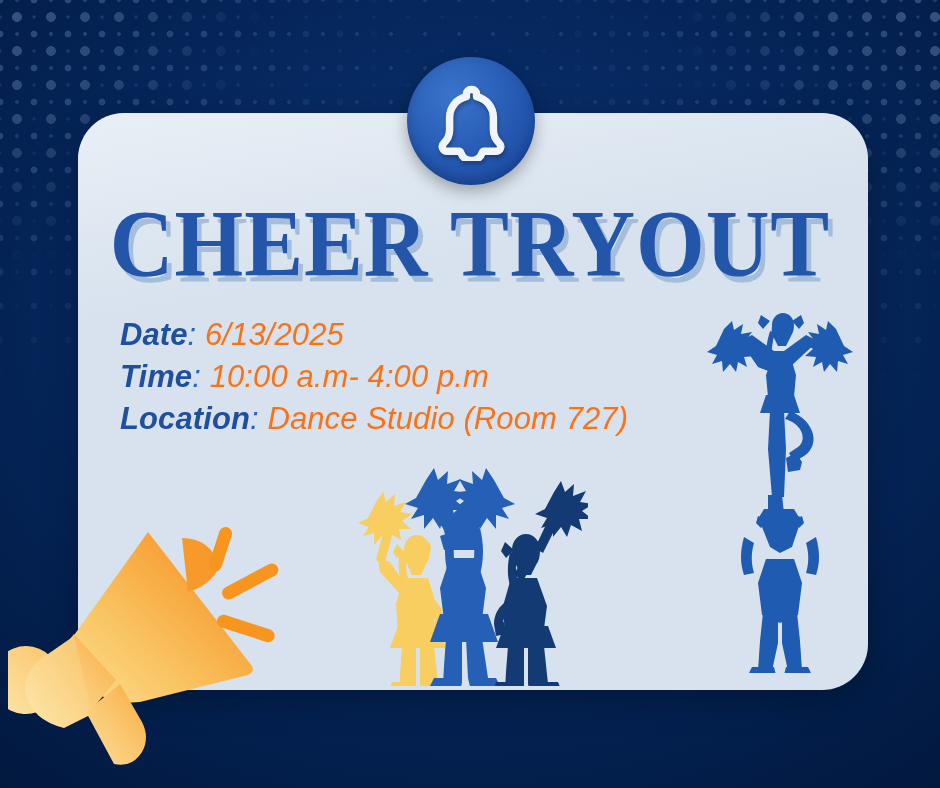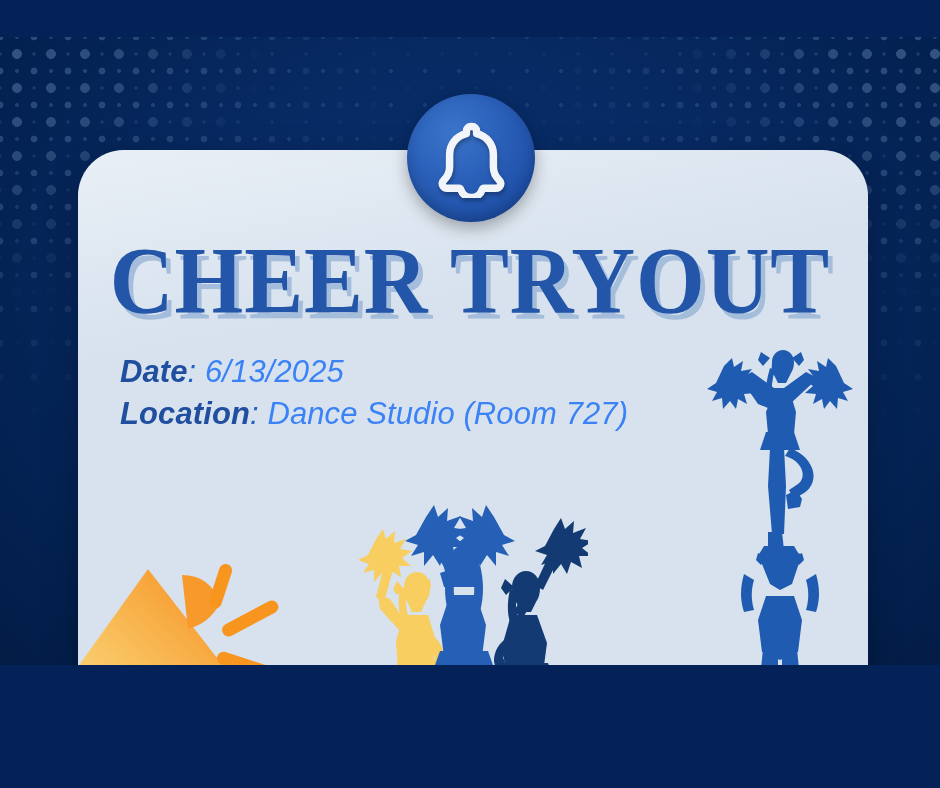--- a/index.html
+++ b/index.html
@@ -6,23 +6,22 @@
   html, body {
     width:940px; height:788px;
     overflow:hidden;
     font-family:"Liberation Sans", sans-serif;
   }
   body { position:relative; background:#042257; }
 
   
   #poster {
     position:absolute; inset:0;
-    width:940px; height:628px;
+    width:940px; height:788px;
     overflow:hidden;
-    margin-top:37px;
   }
   .bg-base {
     position:absolute; inset:0;
     background:
       radial-gradient(ellipse 760px 620px at 50% 38%, #0a2f6d 0%, #072a63 36%, #03204f 72%, #02193f 100%);
   }
   
   .halftone {
     position:absolute; inset:0;
     pointer-events:none;
@@ -130,21 +129,21 @@
     color:#2166c4;
     font-style:italic;
     white-space:nowrap;
     letter-spacing:.1px;
   }
   .detail-label {
     font-weight:700;
     font-style:italic;
     color:#1f4f9e;
   }
-  .detail-value { color:#3b82f6; }
+  .detail-value { color:#f97316; }
 
   
   .art { position:absolute; z-index:3; }
   .art svg { display:block; }
 
   .trio  { left:348px; top:466px; }
   .stunt { left:700px; top:303px; }
   .megaphone {
     left:8px; top:516px;
     z-index:8;
@@ -174,20 +173,23 @@
         <path d="M37 8.5c-2.6 0-4.6 2-4.6 4.5v2.6C22.5 17.8 15.6 26.3 15.6 36.4v12.4c0 5.1-2.1 9.9-5.8 13.4-1.5 1.4-1.9 3.4-1.1 5.2.8 1.8 2.5 2.9 4.4 2.9h11.8c.9 0 1.6.6 1.9 1.4 1.5 4.6 5.8 7.8 10.7 7.8s9.2-3.2 10.7-7.8c.3-.8 1-1.4 1.9-1.4h11.8c1.9 0 3.6-1.1 4.4-2.9.8-1.8.4-3.8-1.1-5.2-3.7-3.5-5.8-8.3-5.8-13.4V36.4c0-10.1-6.9-18.6-16.8-20.8v-2.6c0-2.5-2-4.5-4.6-4.5z" fill="none" stroke="#f1f5f9" stroke-width="7.5" stroke-linejoin="round"></path>
       </svg>
     </span>
   </div>
 
   <div class="title">CHEER TRYOUT</div>
 
   <div class="details">
     <div class="detail-line">
       <span class="detail-label">Date</span><span class="detail-sep">: </span><span class="detail-value">6/13/2025</span>
+    </div>
+    <div class="detail-line">
+      <span class="detail-label">Time</span><span class="detail-sep">: </span><span class="detail-value">10:00 a.m- 4:00 p.m</span>
     </div>
     <div class="detail-line">
       <span class="detail-label">Location</span><span class="detail-sep">: </span><span class="detail-value">Dance Studio (Room 727)</span>
     </div>
   </div>
 
   <div class="art stunt">
     <svg width="160" height="370" viewBox="0 0 160 370">
       <g fill="#1f5bb0">
 

